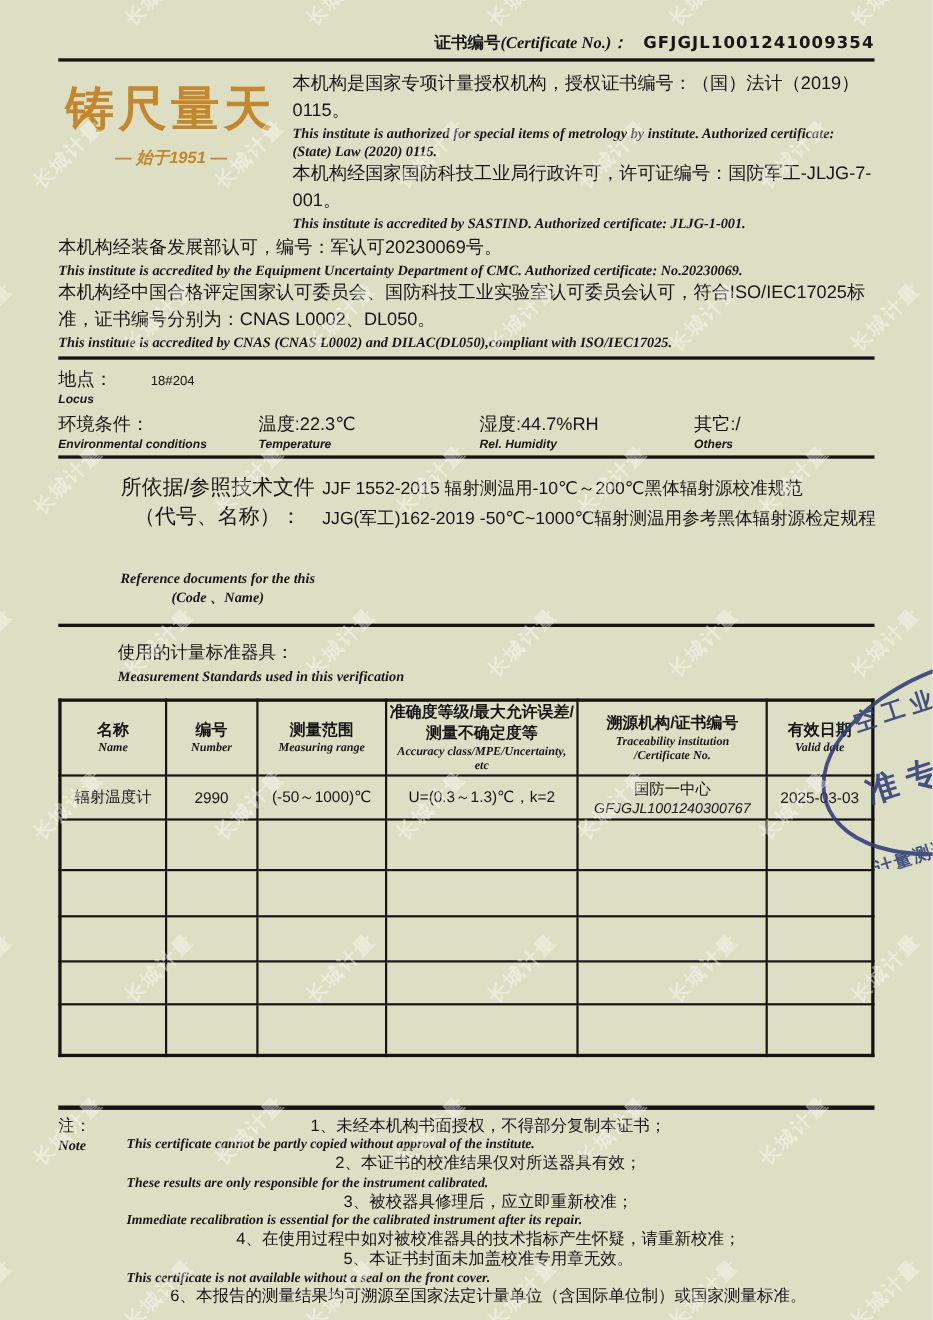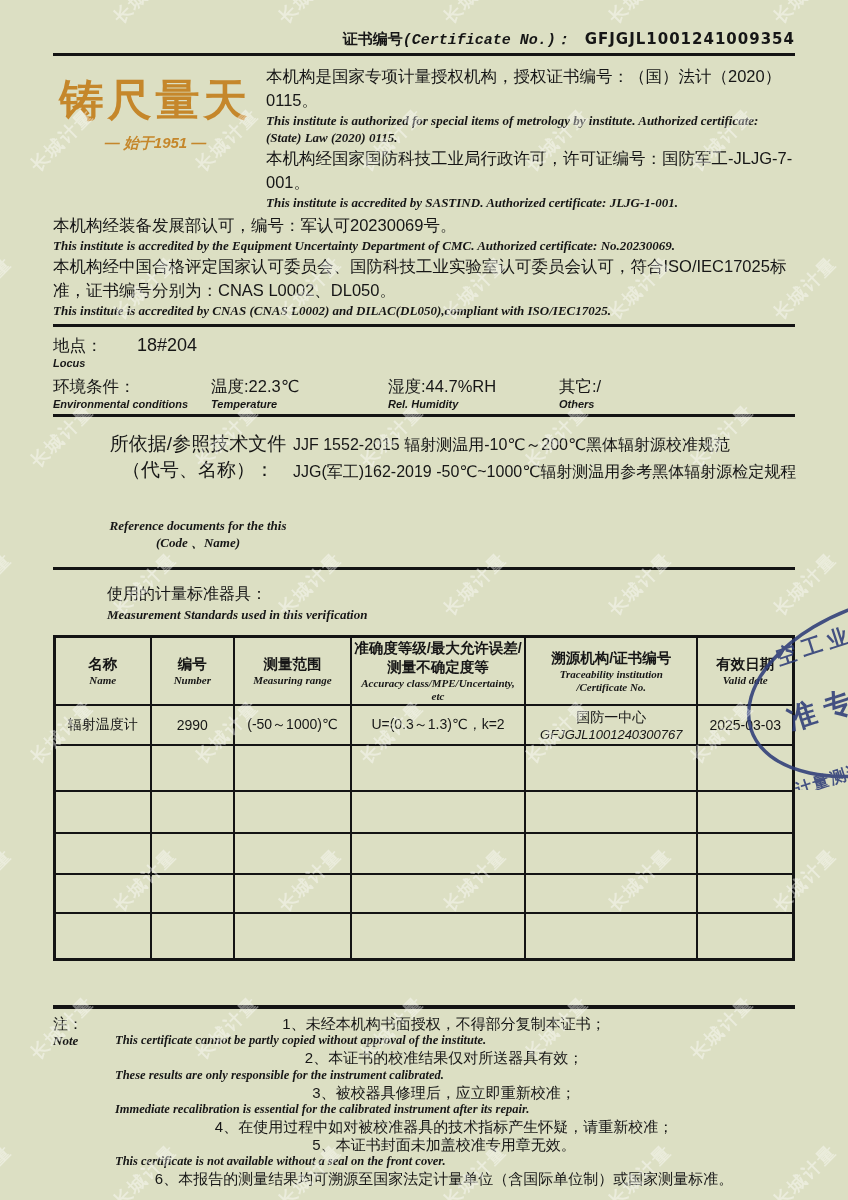--- a/index.html
+++ b/index.html
@@ -5,38 +5,38 @@
   html,body{margin:0;padding:0;}
   .page{
     position:relative; width:848px; height:1200px; overflow:hidden;
     background:#dcdfc3; color:#161616;
     font-family:"Liberation Sans","DejaVu Sans",sans-serif;
   }
   .content{padding:0 53px; position:relative;}
   .hr{background:#141414;}
   
   .cert-line{padding-top:30px; text-align:right; font-size:15px; font-weight:bold; white-space:nowrap;}
-  .cert-en{font-family:Liberation Mono, monospace; font-style:italic;}
+  .cert-en{font-family:Liberation Serif, serif; font-style:italic;}
   .cert-no{margin-left:14px; letter-spacing:1px; font-family:"DejaVu Sans",sans-serif;}
   .hr-1{margin-top:4px; height:3px;}
   
   .logo-row{display:flex; margin-top:8px;}
   .logo{flex:none; width:205px; text-align:center; padding-top:12px;}
   .logo-title{font-family:"DejaVu Serif","Liberation Serif",serif; font-weight:bold; font-size:44px; line-height:48px; color:#c5872b; letter-spacing:4px;}
   .logo-sub{margin-top:10px; font-size:15px; font-weight:bold; font-style:italic; color:#c5872b;}
   .acc{flex:1; padding-left:8px;}
   .cn-t{font-size:16.5px; line-height:24px;}
   .en-i{font-family:"Liberation Serif","DejaVu Serif",serif; font-style:italic; font-weight:bold; font-size:13px; line-height:17px;}
   .full-acc{margin-top:2px;}
   .hr-2{margin-top:5px; height:3px;}
   
   .loc{margin-top:6px;}
   .lab-en{font-family:Liberation Sans, sans-serif; font-style:italic; font-weight:bold; font-size:11px; line-height:13px;}
-  .loc-val{margin-left:30px; font-size:18px;}
-  .env{display:flex; margin-top:4px;}
+  .loc-val{margin-left:30px; font-size:12px;}
+  .env{display:flex; margin-top:4px;gap:24px;}
   .env .c0{width:158px;} .env .c1{width:177px;} .env .c2{width:171px;} .env .c3{flex:1;}
   .hr-3{margin-top:3px; height:3px;}
   
   .ref{position:relative; height:150px;}
   .ref-label{position:absolute; left:40px; top:14px; width:210px; text-align:center; font-size:19px; line-height:26px;}
   .ref-docs{position:absolute; left:240px; top:14px; font-size:16px; line-height:27px; white-space:nowrap;}
   .ref-en{position:absolute; left:35px; top:100px; width:220px; text-align:center;}
   .hr-4{height:3px;}
   
   .std-title{margin-top:12px; padding-left:8px;margin-left:46px;}
@@ -75,21 +75,21 @@
       <span>证书编号</span><span class="cert-en">(Certificate No.)：</span><span class="cert-no">GFJGJL1001241009354</span>
     </div>
     <div class="hr hr-1"></div>
 
     <div class="logo-row">
       <div class="logo">
         <div class="logo-title">铸尺量天</div>
         <div class="logo-sub">— 始于1951 —</div>
       </div>
       <div class="acc">
-        <div class="cn-t">本机构是国家专项计量授权机构，授权证书编号：（国）法计（2020）0115。</div>
+        <div class="cn-t">本机构是国家专项计量授权机构，授权证书编号：（国）法计（2019）0115。</div>
         <div class="en-i">This institute is authorized for  special items of metrology by institute.  Authorized certificate: (State) Law (2020) 0115.</div>
         <div class="cn-t">本机构经国家国防科技工业局行政许可，许可证编号：国防军工-JLJG-7-001。</div>
         <div class="en-i">This institute is accredited by SASTIND. Authorized certificate: JLJG-1-001.</div>
       </div>
     </div>
 
     <div class="full-acc">
       <div class="cn-t">本机构经装备发展部认可，编号：军认可20230069号。</div>
       <div class="en-i">This institute is accredited by the Equipment Uncertainty  Department of  CMC. Authorized certificate: No.20230069.</div>
       <div class="cn-t">本机构经中国合格评定国家认可委员会、国防科技工业实验室认可委员会认可，符合ISO/IEC17025标准，证书编号分别为：CNAS L0002、DL050。</div>

